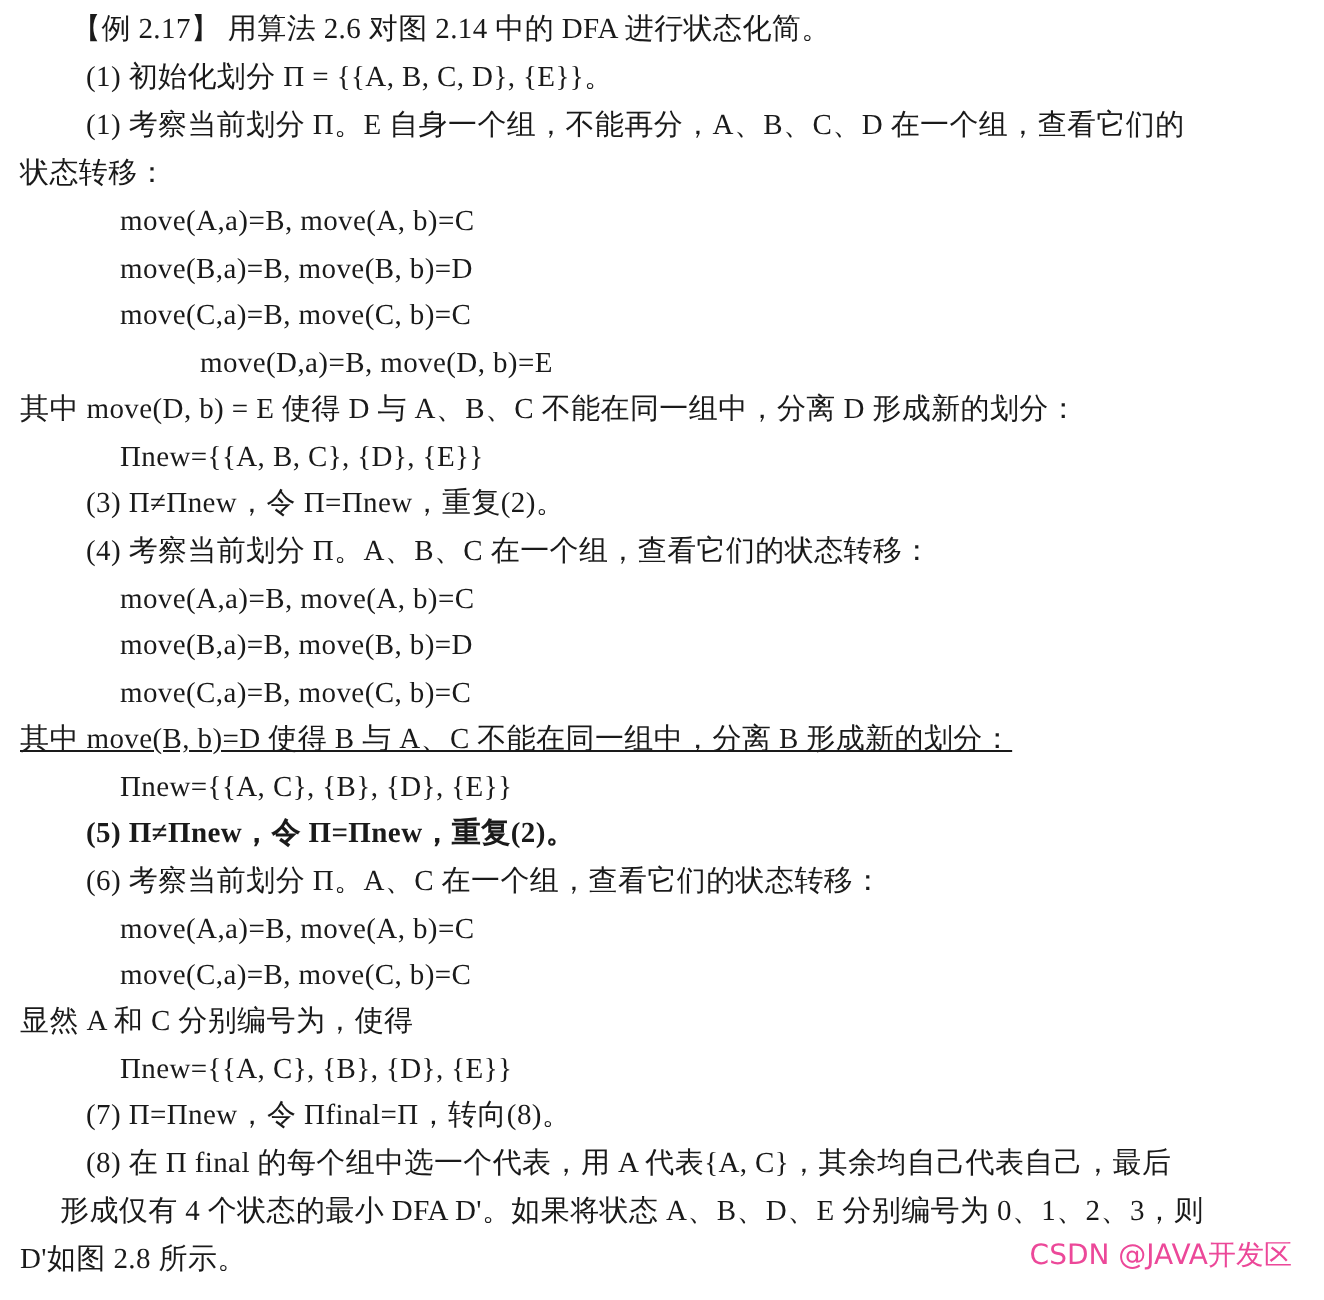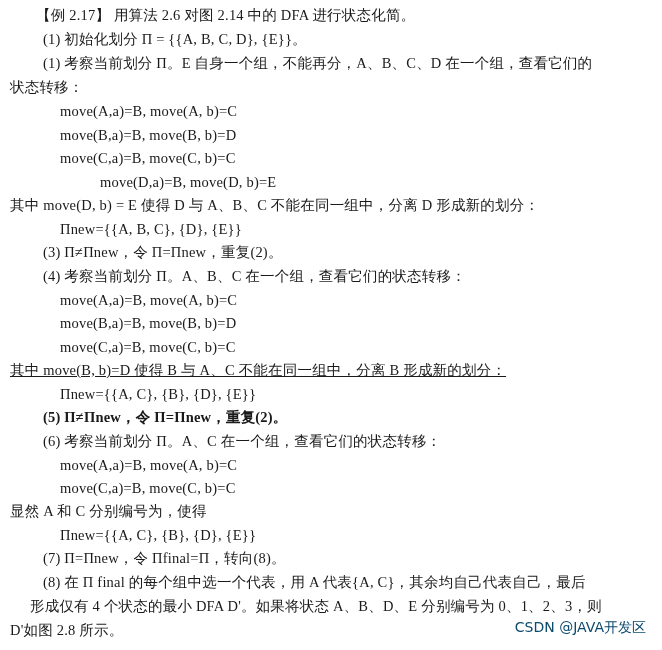--- a/index.html
+++ b/index.html
@@ -1,21 +1,21 @@
 <!DOCTYPE html>
 <html><head>
 <meta charset="utf-8">
 <style>
   html, body { margin: 0; padding: 0; background: #ffffff; }
   body { width: 662px; height: 650px; position: relative; overflow: hidden;
          font-family: "DejaVu Serif", "Liberation Serif", serif; color: #1a1a1a; }
   .page { position: absolute; left: 0; top: 0; width: 662px; height: 650px; }
   .line { position: absolute; white-space: nowrap; font-size: 14.5px; line-height: 20px;
           font-family: "Liberation Serif", "DejaVu Serif", serif; letter-spacing: 0.2px; }
-  .watermark { position: absolute; right: 16px; top: 619px; font-size: 14px; color: #0c4a6e;
+  .watermark { position: absolute; right: 16px; top: 619px; font-size: 14px; color: #ec4899;
                font-family: "DejaVu Sans", "Liberation Sans", sans-serif; white-space: nowrap; }
 </style>
 </head>
 <body>
 
 <div class="page">
   <div id="lines">
       <div class="line bold-first" style="left: 36px; top: 5px;">【例 2.17】 用算法 2.6 对图 2.14 中的 DFA 进行状态化简。</div>
       <div class="line" style="left: 43px; top: 29px;">(1) 初始化划分 Π = {{A, B, C, D}, {E}}。</div>
       <div class="line" style="left: 43px; top: 53px;">(1) 考察当前划分 Π。E 自身一个组，不能再分，A、B、C、D 在一个组，查看它们的</div>

